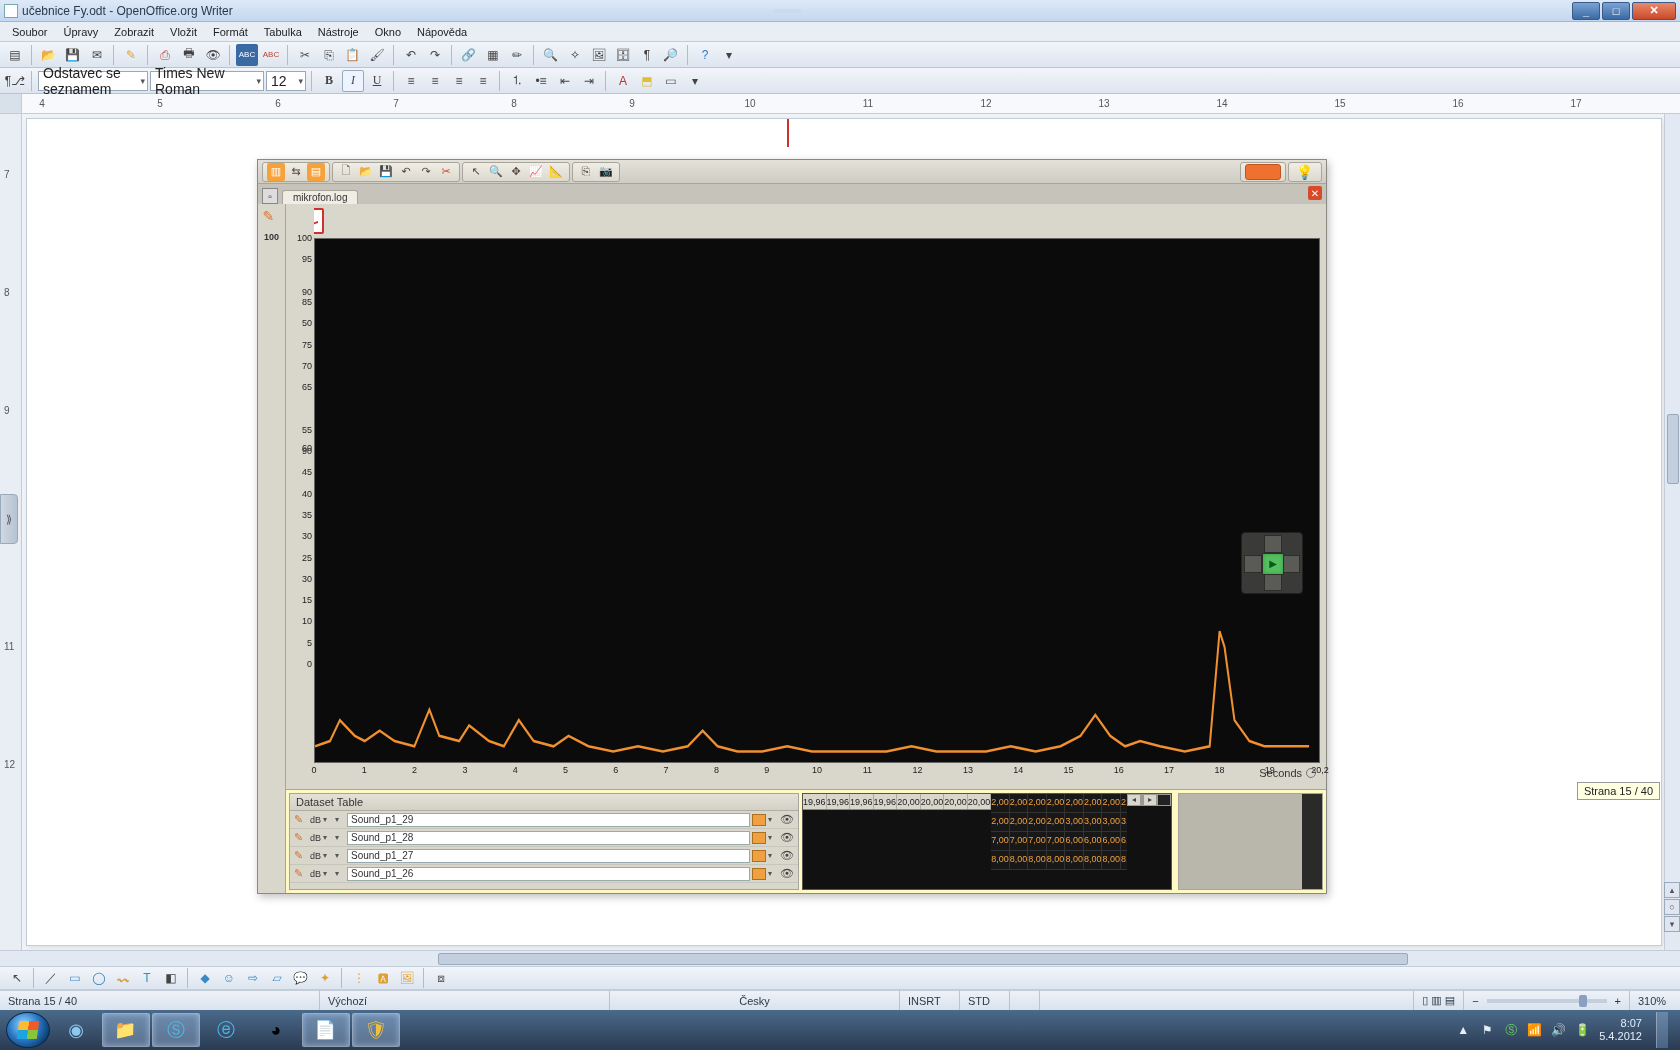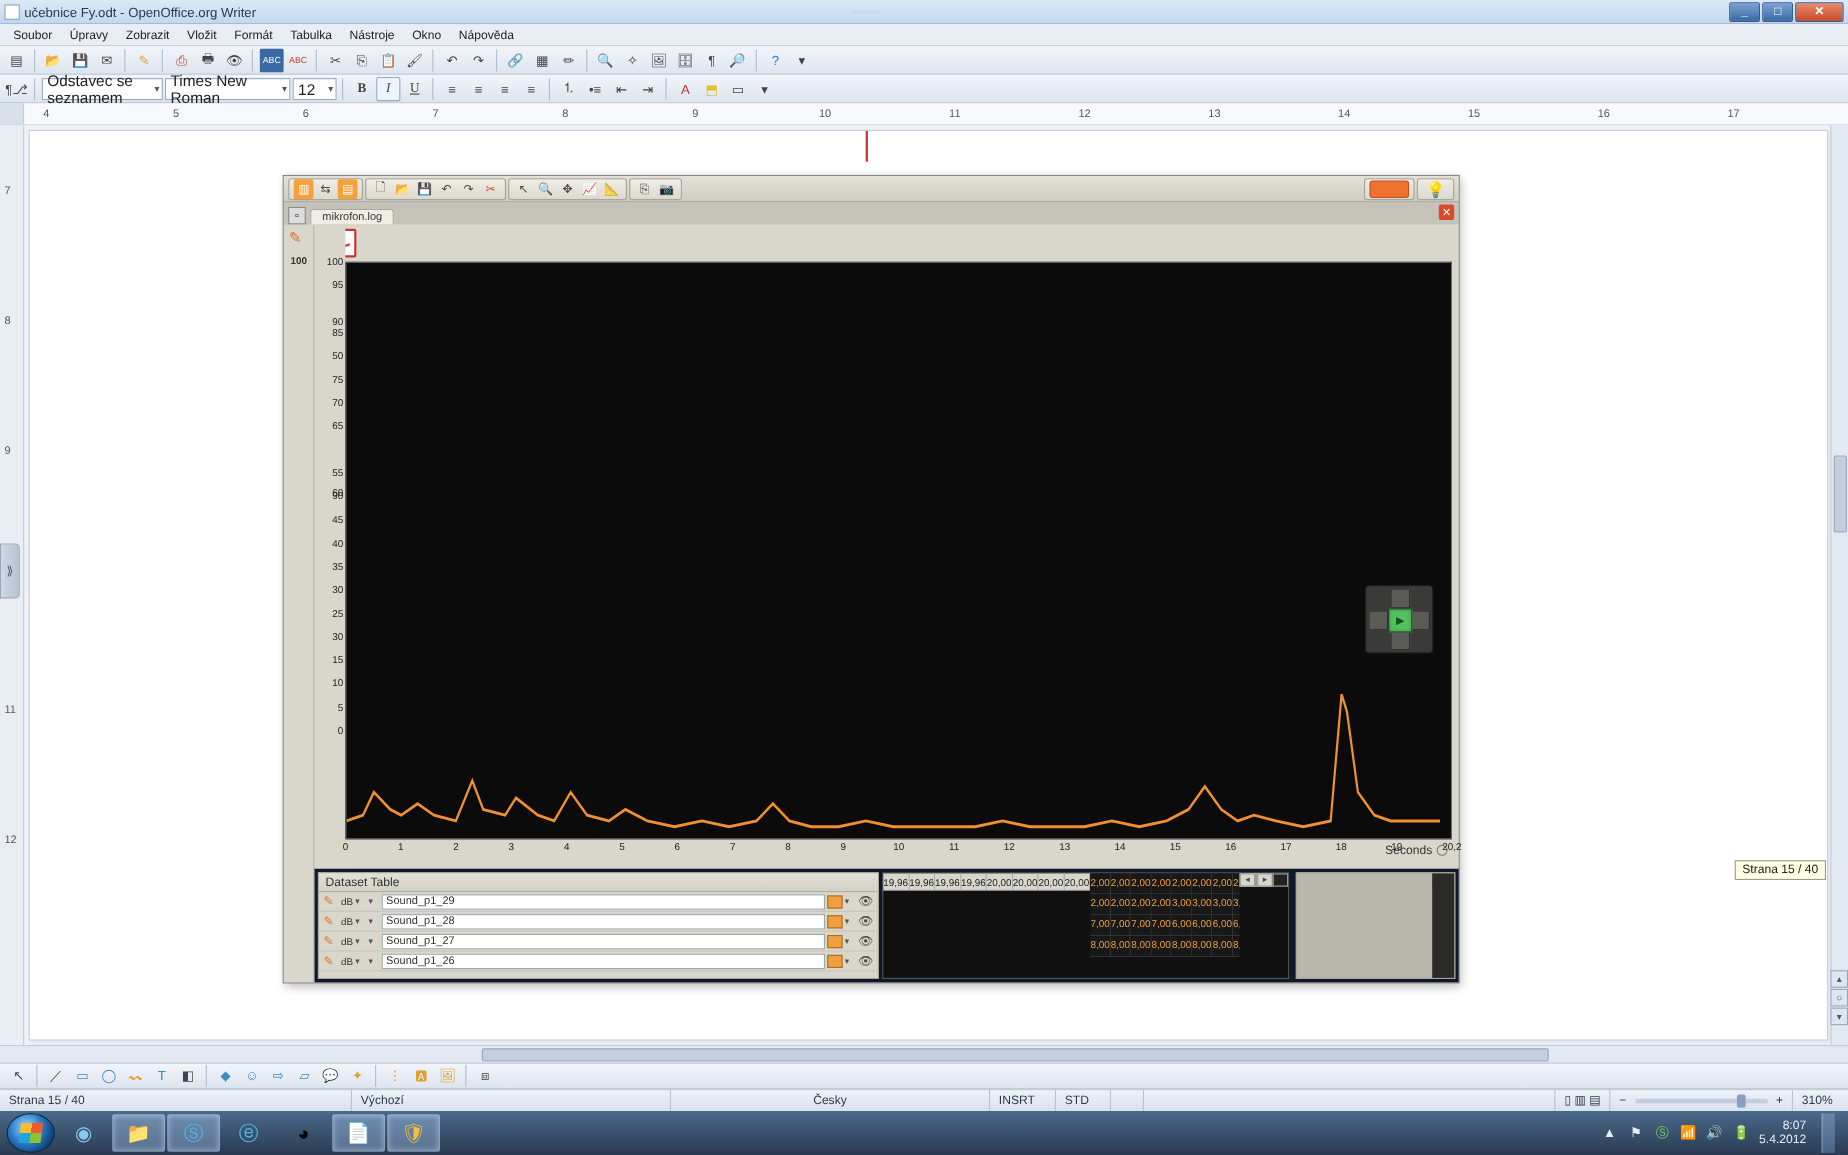--- a/index.html
+++ b/index.html
@@ -76,21 +76,21 @@
 .plot svg { width:100%; height:100%; display:block;}
 .xaxis { position:absolute; left:28px; right:6px; bottom:6px; height:18px; }
 .xaxis .xt { position:absolute; top:0; font-size:9px; color:#222; transform:translateX(-50%);}
 .xaxis .xlabel { position:absolute; right:4px; top:2px; font-size:10px; color:#333; display:flex; align-items:center; gap:4px;}
 .xaxis .xlabel .clk { width:10px; height:10px; border:1px solid #777; border-radius:50%;}
 .nav-pad { position:absolute; right:16px; top:56%; width:62px; height:62px; background:#3a3a38; border:1px solid #222; border-radius:4px;}
 .nav-pad div { position:absolute; width:18px; height:18px; background:#5a5a56; border:1px solid #2d2d2a;}
 .nav-pad .up{left:22px;top:2px;} .nav-pad .dn{left:22px;bottom:2px;} .nav-pad .lf{left:2px;top:22px;} .nav-pad .rt{right:2px;top:22px;}
 .nav-pad .ct{left:20px;top:20px;width:22px;height:22px;background:#55c060;box-shadow:0 0 4px #3a9a46 inset;display:flex;align-items:center;justify-content:center;color:#0a5a18;font-size:10px;}
 
-.emb-bottom { height:104px; background:#0f172a; border-top:1px solid #a7a59c; display:flex;}
+.emb-bottom { height:104px; background:#fef9c3; border-top:1px solid #a7a59c; display:flex;}
 .ds-panel { width:510px; background:#d9d6cc; border:1px solid #a7a59c; margin:3px; display:flex; flex-direction:column;}
 .ds-title { font-size:11px; color:#333; padding:2px 6px; background:linear-gradient(#e4e1d8,#d3d0c6); border-bottom:1px solid #b0aea4;}
 .ds-rows { flex:1; overflow:hidden;}
 .ds-row { height:18px; display:flex; align-items:center; gap:2px; padding:0 4px; border-bottom:1px solid #c8c5bb;}
 .ds-row .pen{width:14px;color:#e07030;font-size:11px;} .ds-row .db{font-size:9px;color:#333;} .ds-row .dd{width:10px;font-size:8px;color:#555;}
 .ds-row input{flex:1;height:14px;border:1px solid #9aa;background:#fff;font-size:10px;padding:0 3px;color:#333;}
 .ds-row .sw{width:14px;height:12px;background:#f0a040;border:1px solid #aa7020;} .ds-row .eye{font-size:11px;color:#444;}
 .data-panel { width:370px; background:#111; border:1px solid #555; margin:3px 3px 3px 0; display:flex; flex-direction:row;}
 .data-head { height:16px; display:flex; background:#d9d6cc; border-bottom:1px solid #888;}
 .data-head div{flex:1;border-right:1px solid #aaa;text-align:center;font-size:9px;color:#222;line-height:16px;}

